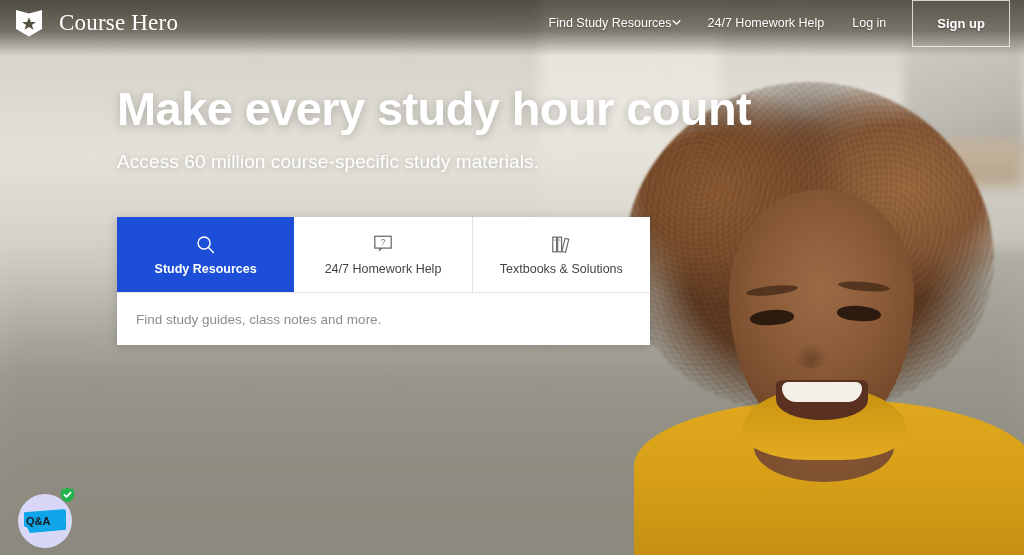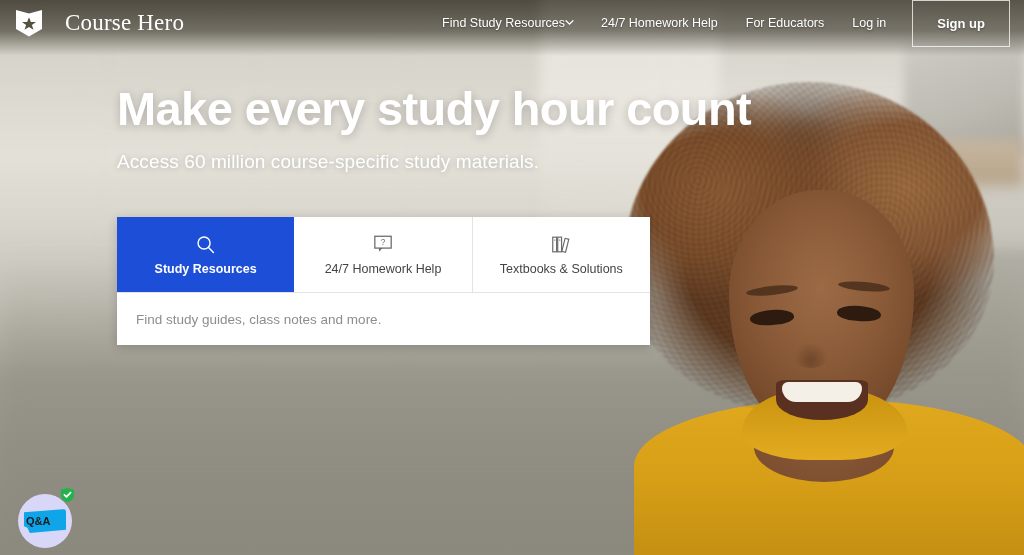--- a/index.html
+++ b/index.html
@@ -107,21 +107,21 @@
 
   
   .header-shade {
     position:absolute; left:0; top:0; width:100%; height:56px;
     background:linear-gradient(180deg, rgba(56,52,42,.78) 0%, rgba(62,58,47,.62) 55%, rgba(80,76,64,0) 100%);
   }
   header {
     position:absolute; left:0; top:0; width:100%; height:46px;
     display:flex; align-items:center;
   }
-  .logo { display:flex; align-items:center; gap:21px; margin-left:14px; cursor:pointer;text-align:center; }
+  .logo { display:flex; align-items:center; gap:15px; margin-left:14px; cursor:pointer;text-align:center; }
   .logo-mark { width:30px; height:30px; display:block; }
   .logo-text { color:#fff; font-family:"Liberation Serif", serif; font-size:23px; letter-spacing:.2px; }
 
   nav { display:flex; align-items:center; gap:0; margin-left:auto; margin-right:14px; }
   .nav-item {
     color:#fff; font-size:12.5px; padding:0 14px; height:46px;
     display:flex; align-items:center; cursor:pointer; white-space:nowrap;
     text-shadow:0 1px 2px rgba(0,0,0,.35);
   }
   .caret { display:inline-block; width:8px; height:8px; position:relative; top:-1px; }
@@ -228,23 +228,20 @@
       <div class="nav-item">
         <span>Find Study Resources</span>
         <span class="caret">
           <svg viewBox="0 0 10 10" width="9" height="9">
               <path d="M1.2 3 L5 6.8 L8.8 3" stroke="#ffffff" stroke-width="1.4" fill="none" stroke-linecap="round"></path>
             </svg>
         </span>
       </div>
       <div class="nav-item">
         <span>24/7 Homework Help</span>
-      </div>
-      <div class="nav-item">
-        <span>For Educators</span>
       </div>
       <div class="nav-item">
         <span>Log in</span>
       </div>
       <div class="signup">Sign up</div>
     </nav>
   </header>
 
   <div class="hero">
     <h1>Make every study hour count</h1>

